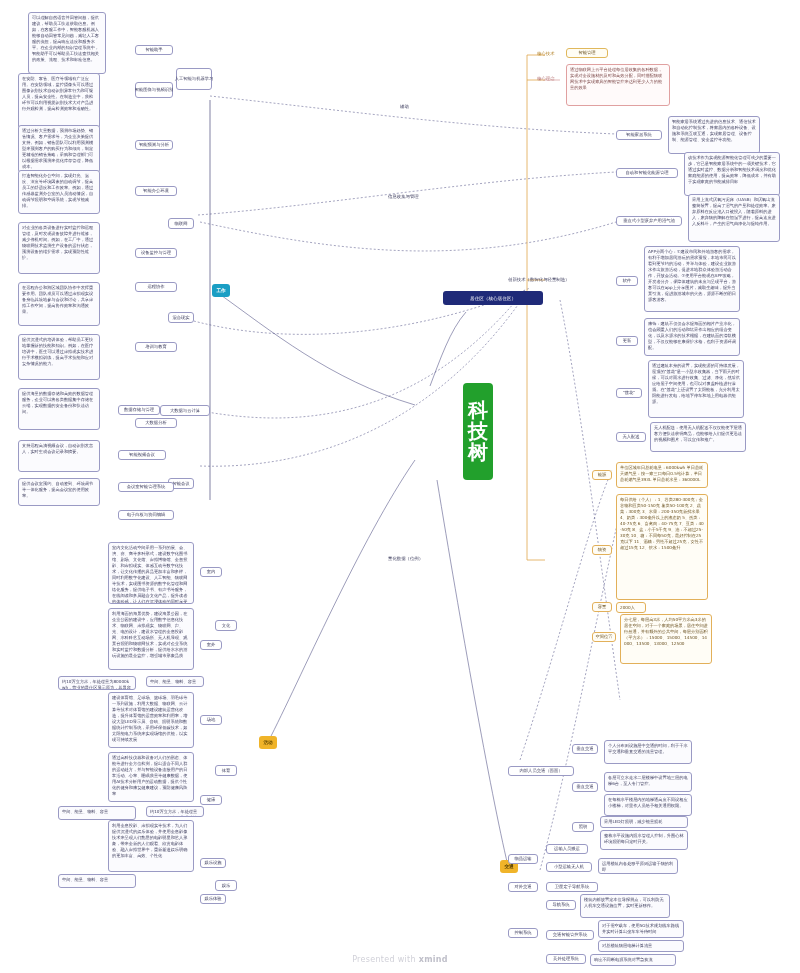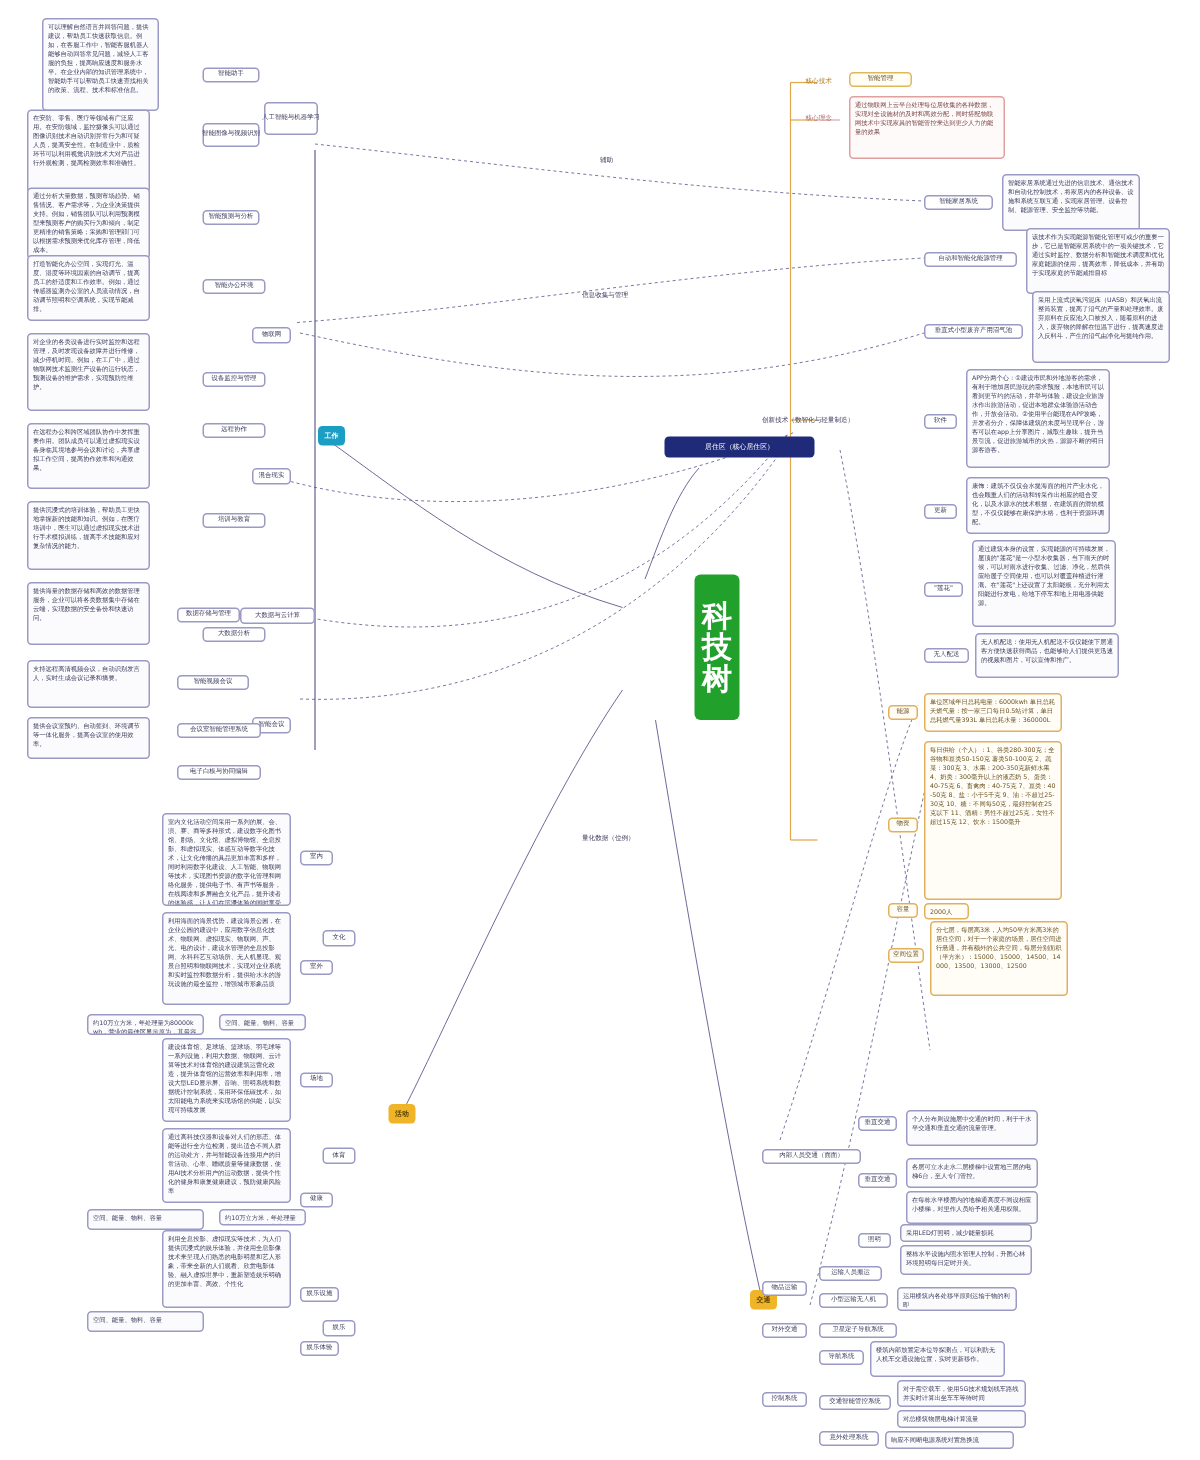--- a/index.html
+++ b/index.html
@@ -250,14 +250,17 @@
   <div class="lbl" style="left:546px;top:900px;width:30px;height:10px;">导航系统</div>
   <div class="box" style="left:580px;top:894px;width:90px;height:24px;">楼筑内部放置定本位导探测点，可以利防无人机车交通设施位置，实时更新移作。</div>
 
   <div class="lbl" style="left:546px;top:930px;width:48px;height:10px;">交通智能管控系统</div>
   <div class="box" style="left:598px;top:920px;width:86px;height:18px;">对于需空载车，使用5G技术规划线车路线并实时计算出坐车车等待时间</div>
   <div class="box" style="left:598px;top:940px;width:86px;height:12px;">对总楼筑物层电梯计算流量</div>
 
   <div class="lbl" style="left:546px;top:954px;width:40px;height:10px;">意外处理系统</div>
   <div class="box" style="left:590px;top:954px;width:86px;height:12px;">响应不同断电源系统对置急换流</div>
 
+  <div id="footer">
+    <span>Presented with </span><b>xmind</b>
+  </div>
 
 </div>
 
 </body></html>

